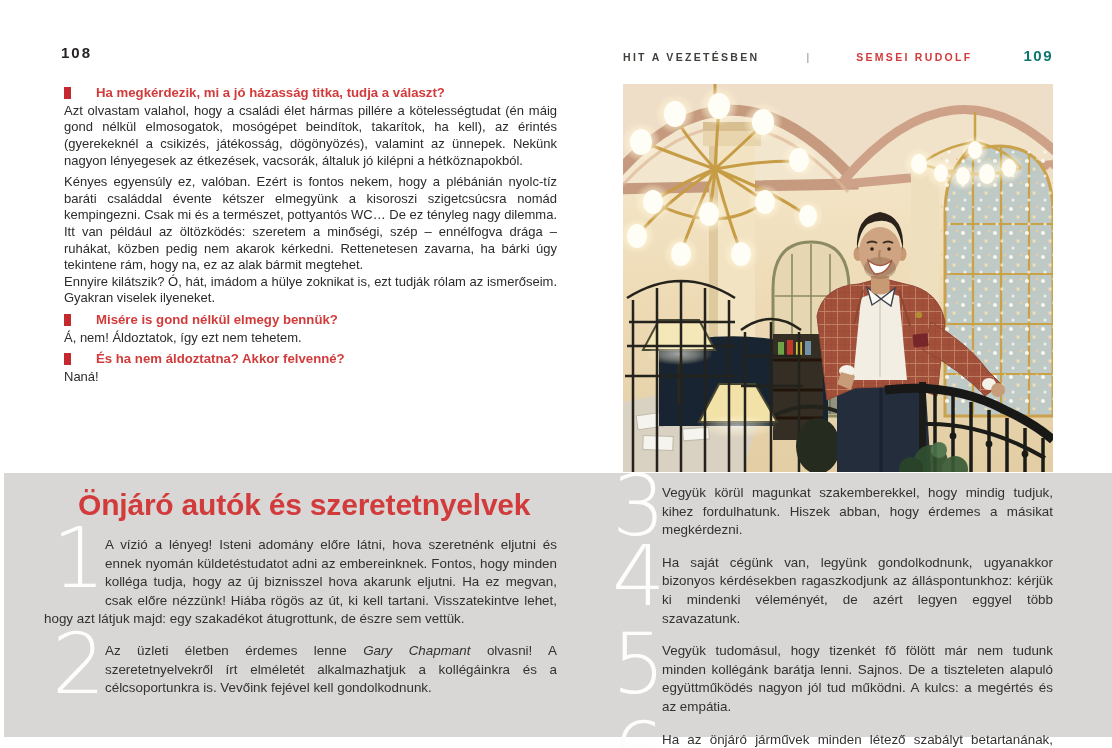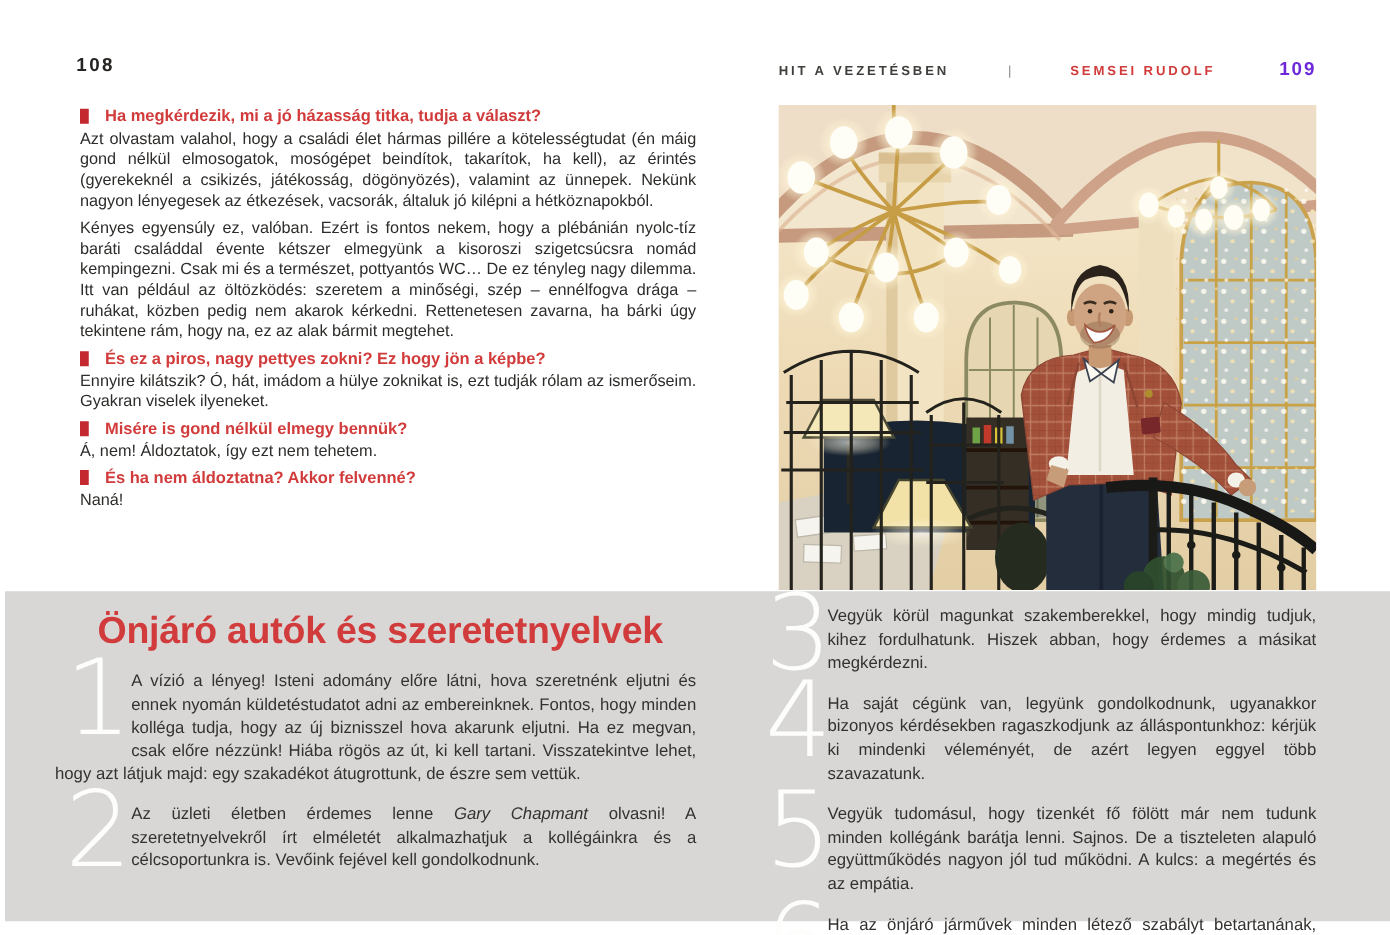--- a/index.html
+++ b/index.html
@@ -13,25 +13,25 @@
   html,body{background:#e9e9e9;}
   body{font-family:"Liberation Sans","DejaVu Sans",sans-serif;}
   .canvas{position:relative;width:1112px;height:748px;background:#ffffff;overflow:hidden;margin:0 auto;}
 
   
   .folio-left{position:absolute;left:61px;top:44px;font-size:15px;font-weight:bold;letter-spacing:2px;color:#262422;}
   .header-right{position:absolute;top:47px;left:623px;width:430px;display:flex;justify-content:space-between;align-items:baseline;white-space:nowrap;}
   .rh-title{font-size:10.5px;font-weight:bold;letter-spacing:2.3px;color:var(--header-gray);}
   .rh-sep{font-size:10.5px;color:#8a8885;margin:0 7px;font-weight:400;}
   .rh-name{font-size:10.5px;font-weight:bold;letter-spacing:2.3px;color:var(--accent-red);}
-  .rh-num{font-size:15px;font-weight:bold;letter-spacing:1.5px;color:#6d28d9;margin-left:11px;}
+  .rh-num{font-size:15px;font-weight:bold;letter-spacing:1.5px;color:#0f766e;margin-left:11px;}
 
   
   .qa{position:absolute;left:64px;top:80px;width:493px;color:var(--text-dark);font-size:13px;line-height:16.6px;}
-  .question{position:relative;padding-left:20px;color:var(--accent-red);font-weight:bold;font-size:13.2px;line-height:15.8px;margin:5px 0 2px;}
+  .question{position:relative;padding-left:32px;color:var(--accent-red);font-weight:bold;font-size:13.2px;line-height:15.8px;margin:5px 0 2px;}
   .qbar{position:absolute;left:0;top:2px;bottom:2px;width:7px;background:var(--marker-red);}
   .answer{text-align:justify;}
 
   
   .photo{position:absolute;left:623px;top:84px;width:430px;height:388px;overflow:hidden;background:#ecdcbd;}
   .photo svg{display:block;}
 
   
   .band{position:absolute;left:4px;top:473px;width:1108px;height:264px;background:var(--band-gray);}
 
@@ -67,24 +67,20 @@
       <span class="qbar"></span>
       <span>Ha megkérdezik, mi a jó házasság titka, tudja a választ?</span>
     </div>
     <p class="answer">Azt olvastam valahol, hogy a családi élet hármas pillére a kötelességtudat (én máig gond nélkül elmosogatok, mosógépet beindítok, takarítok, ha kell), az érintés (gyerekeknél a csikizés, játékosság, dögönyözés), valamint az ünnepek. Nekünk nagyon lényegesek az étkezések, vacsorák, általuk jó kilépni a hétköznapokból.</p>
 
     <div class="question">
       <span class="qbar"></span>
     </div>
     <p class="answer">Kényes egyensúly ez, valóban. Ezért is fontos nekem, hogy a plébánián nyolc-tíz baráti családdal évente kétszer elmegyünk a kisoroszi szigetcsúcsra nomád kempingezni. Csak mi és a természet, pottyantós WC… De ez tényleg nagy dilemma. Itt van például az öltözködés: szeretem a minőségi, szép – ennélfogva drága – ruhákat, közben pedig nem akarok kérkedni. Rettenetesen zavarna, ha bárki úgy tekintene rám, hogy na, ez az alak bármit megtehet.</p>
 
-    <div class="question">
-      <span class="qbar"></span>
-      <span>És ez a piros, nagy pettyes zokni? Ez hogy jön a képbe?</span>
-    </div>
     <p class="answer">Ennyire kilátszik? Ó, hát, imádom a hülye zoknikat is, ezt tudják rólam az ismerőseim. Gyakran viselek ilyeneket.</p>
 
     <div class="question">
       <span class="qbar"></span>
       <span>Misére is gond nélkül elmegy bennük?</span>
     </div>
     <p class="answer">Á, nem! Áldoztatok, így ezt nem tehetem.</p>
 
     <div class="question">
       <span class="qbar"></span>

